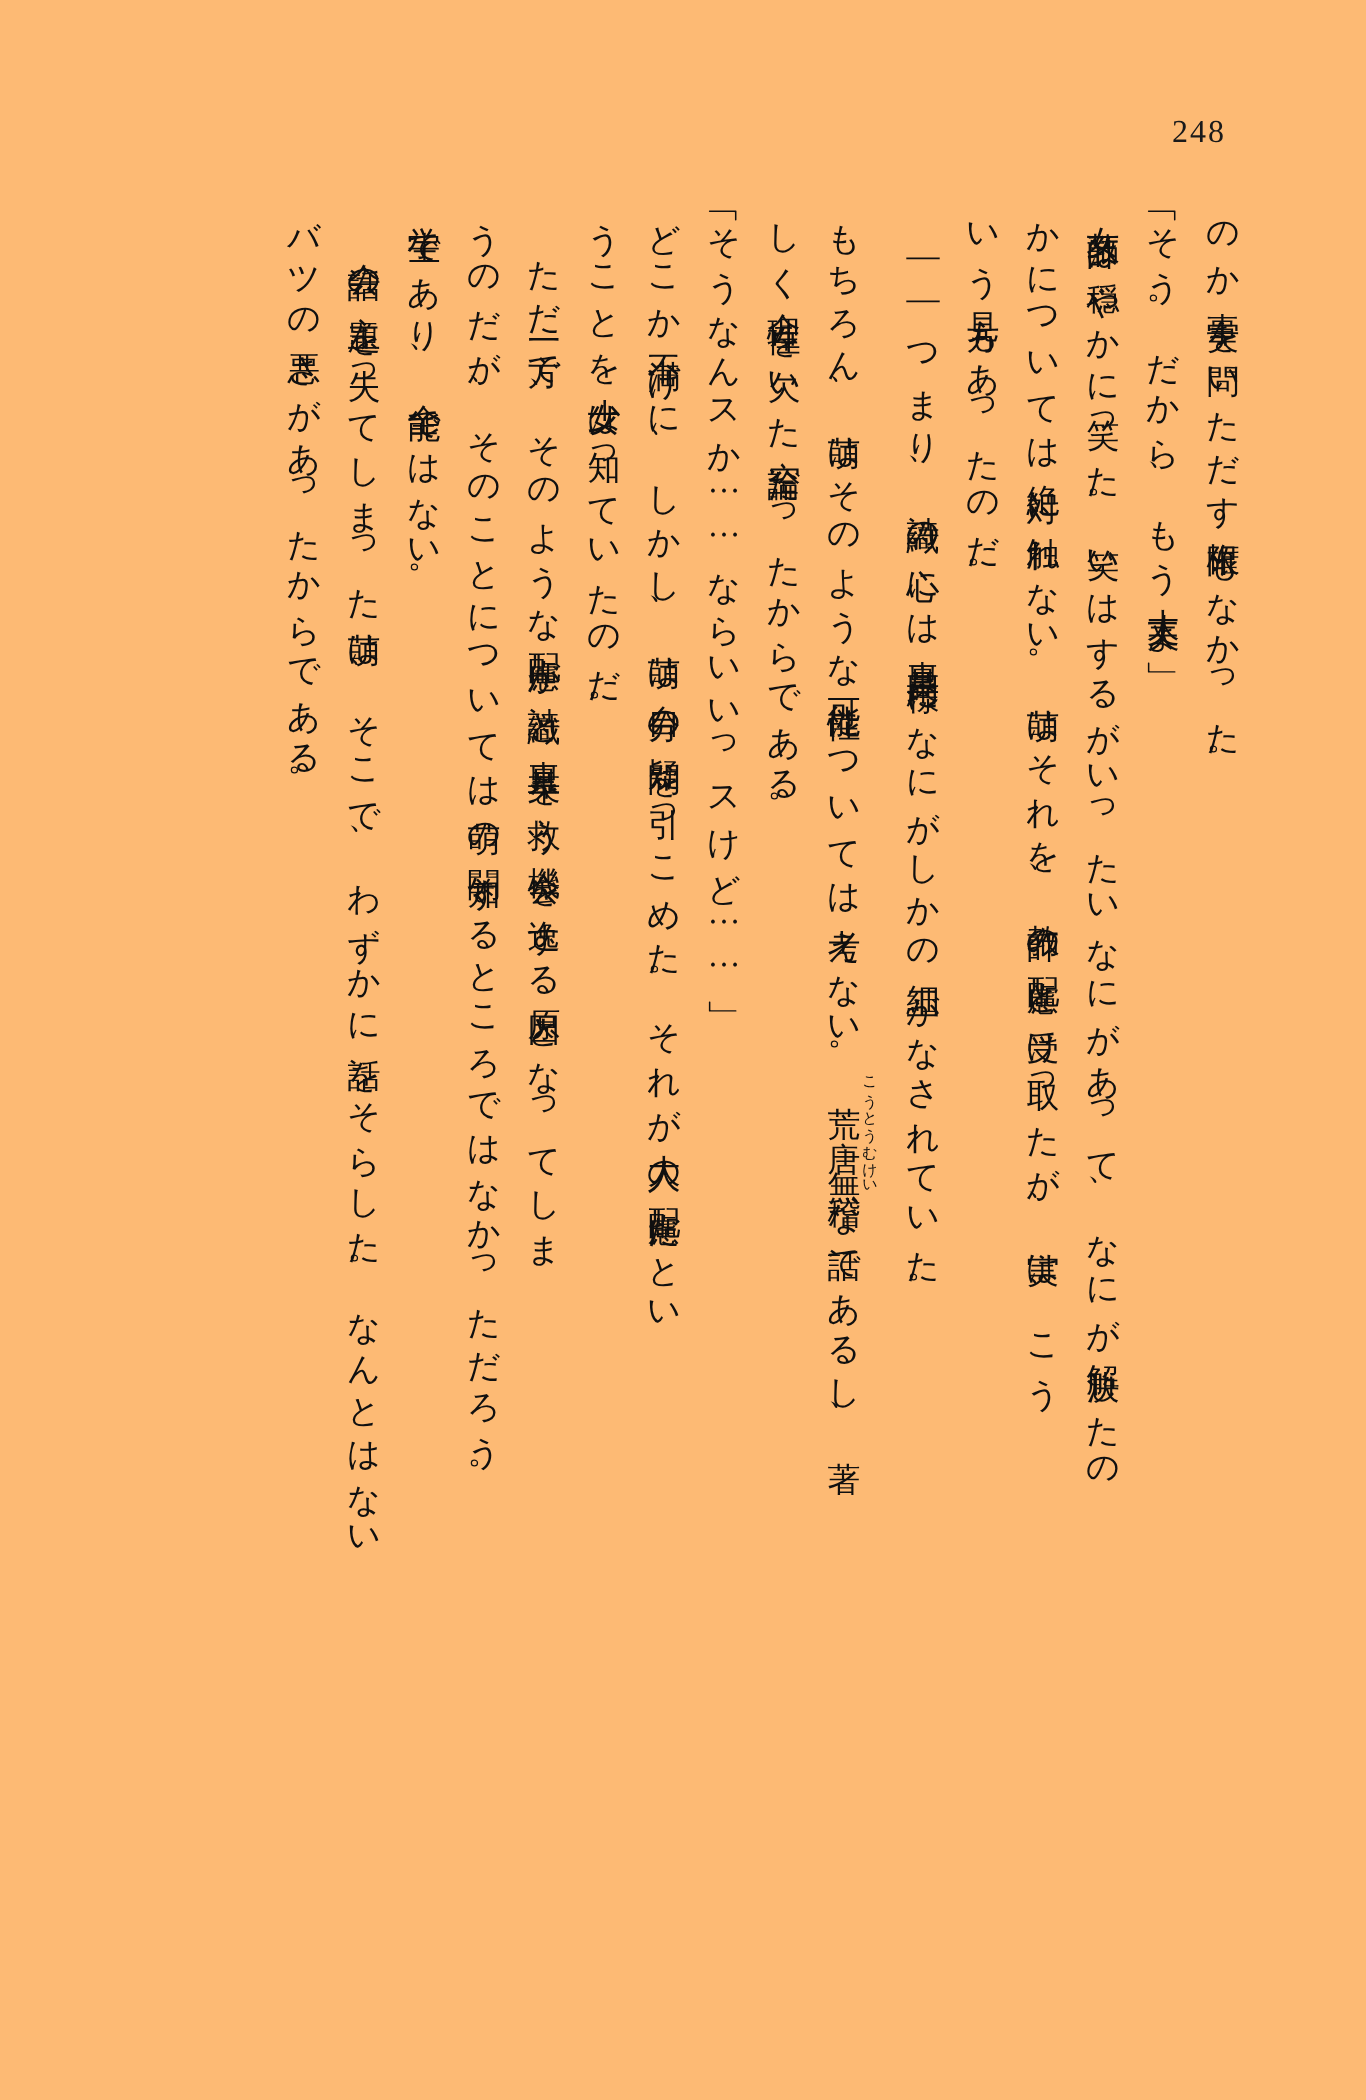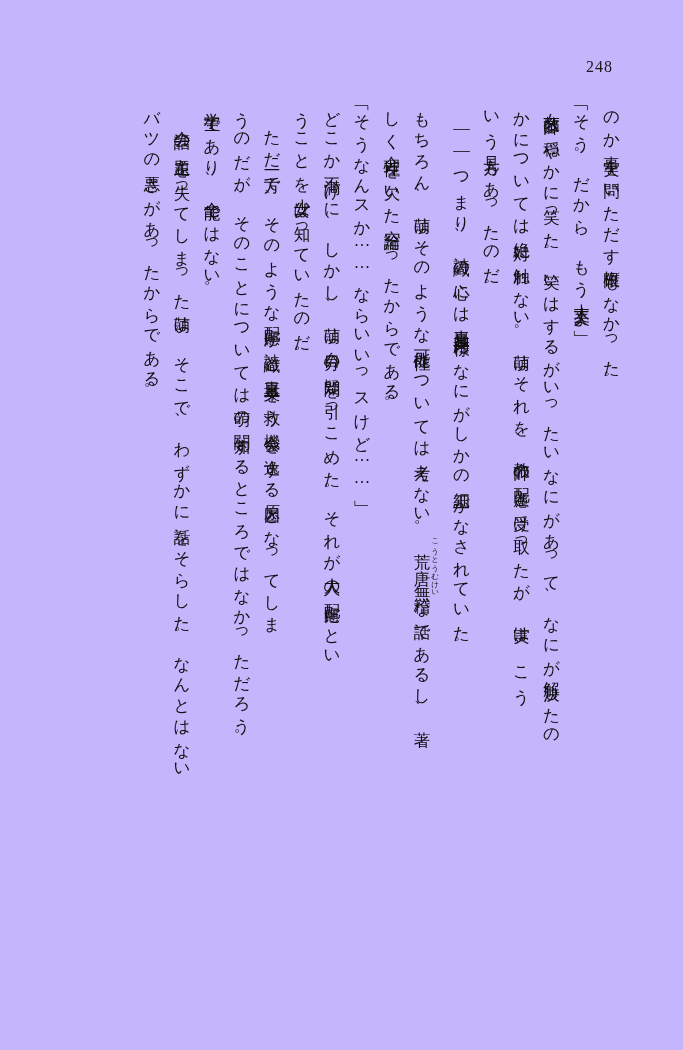--- a/index.html
+++ b/index.html
@@ -12,21 +12,21 @@
     height: 1050px;
     font-family: "Liberation Serif", "DejaVu Serif", serif;
     color: #111111;
     overflow: hidden;
     position: relative;
   }
 
   .page {
     position: absolute;
     inset: 0;
-    background: #c4b5fd;
+    background: #fdba74;
   }
 
   .page-number {
     position: absolute;
     top: 58px;
     right: 70px;
     font-size: 16px;
     letter-spacing: 1px;
     color: #1a1a1a;
     font-family: "Liberation Serif", "DejaVu Serif", serif;

